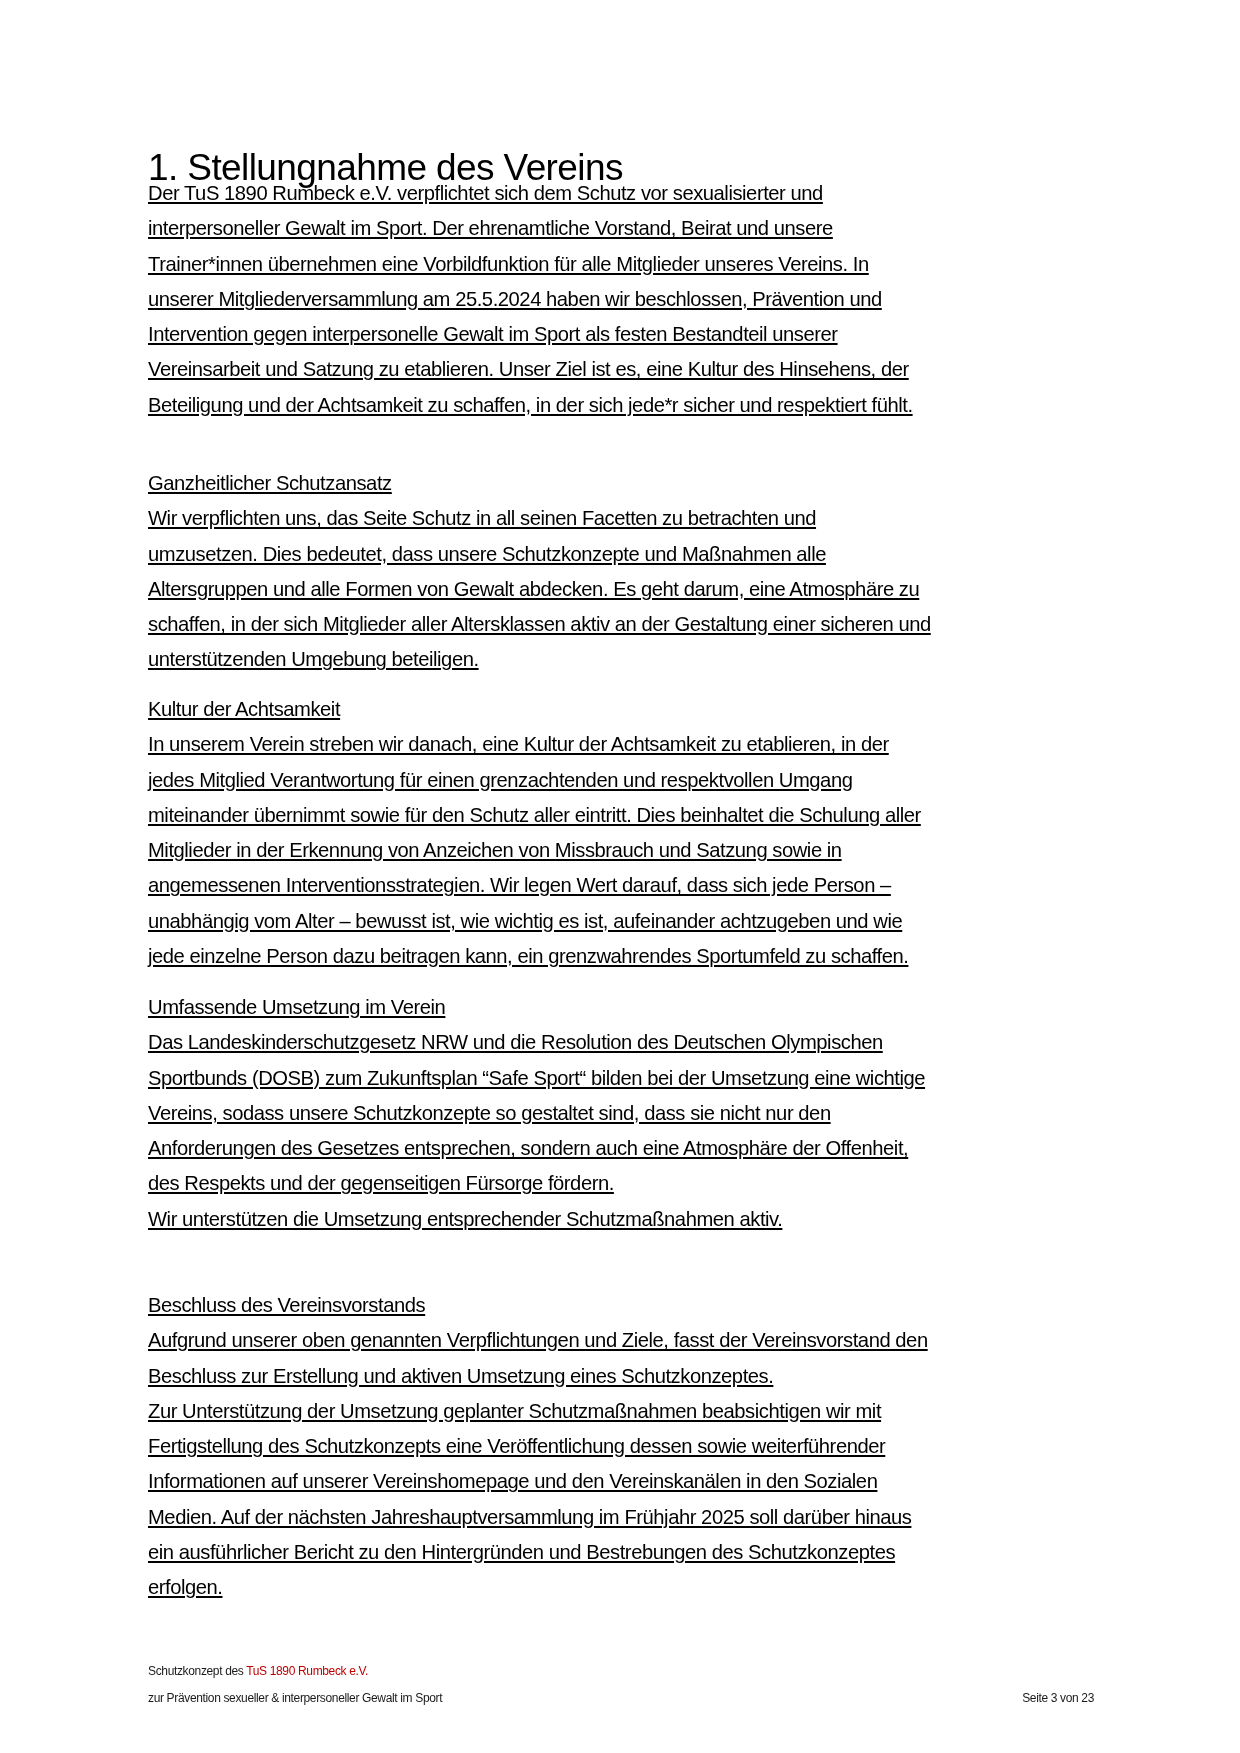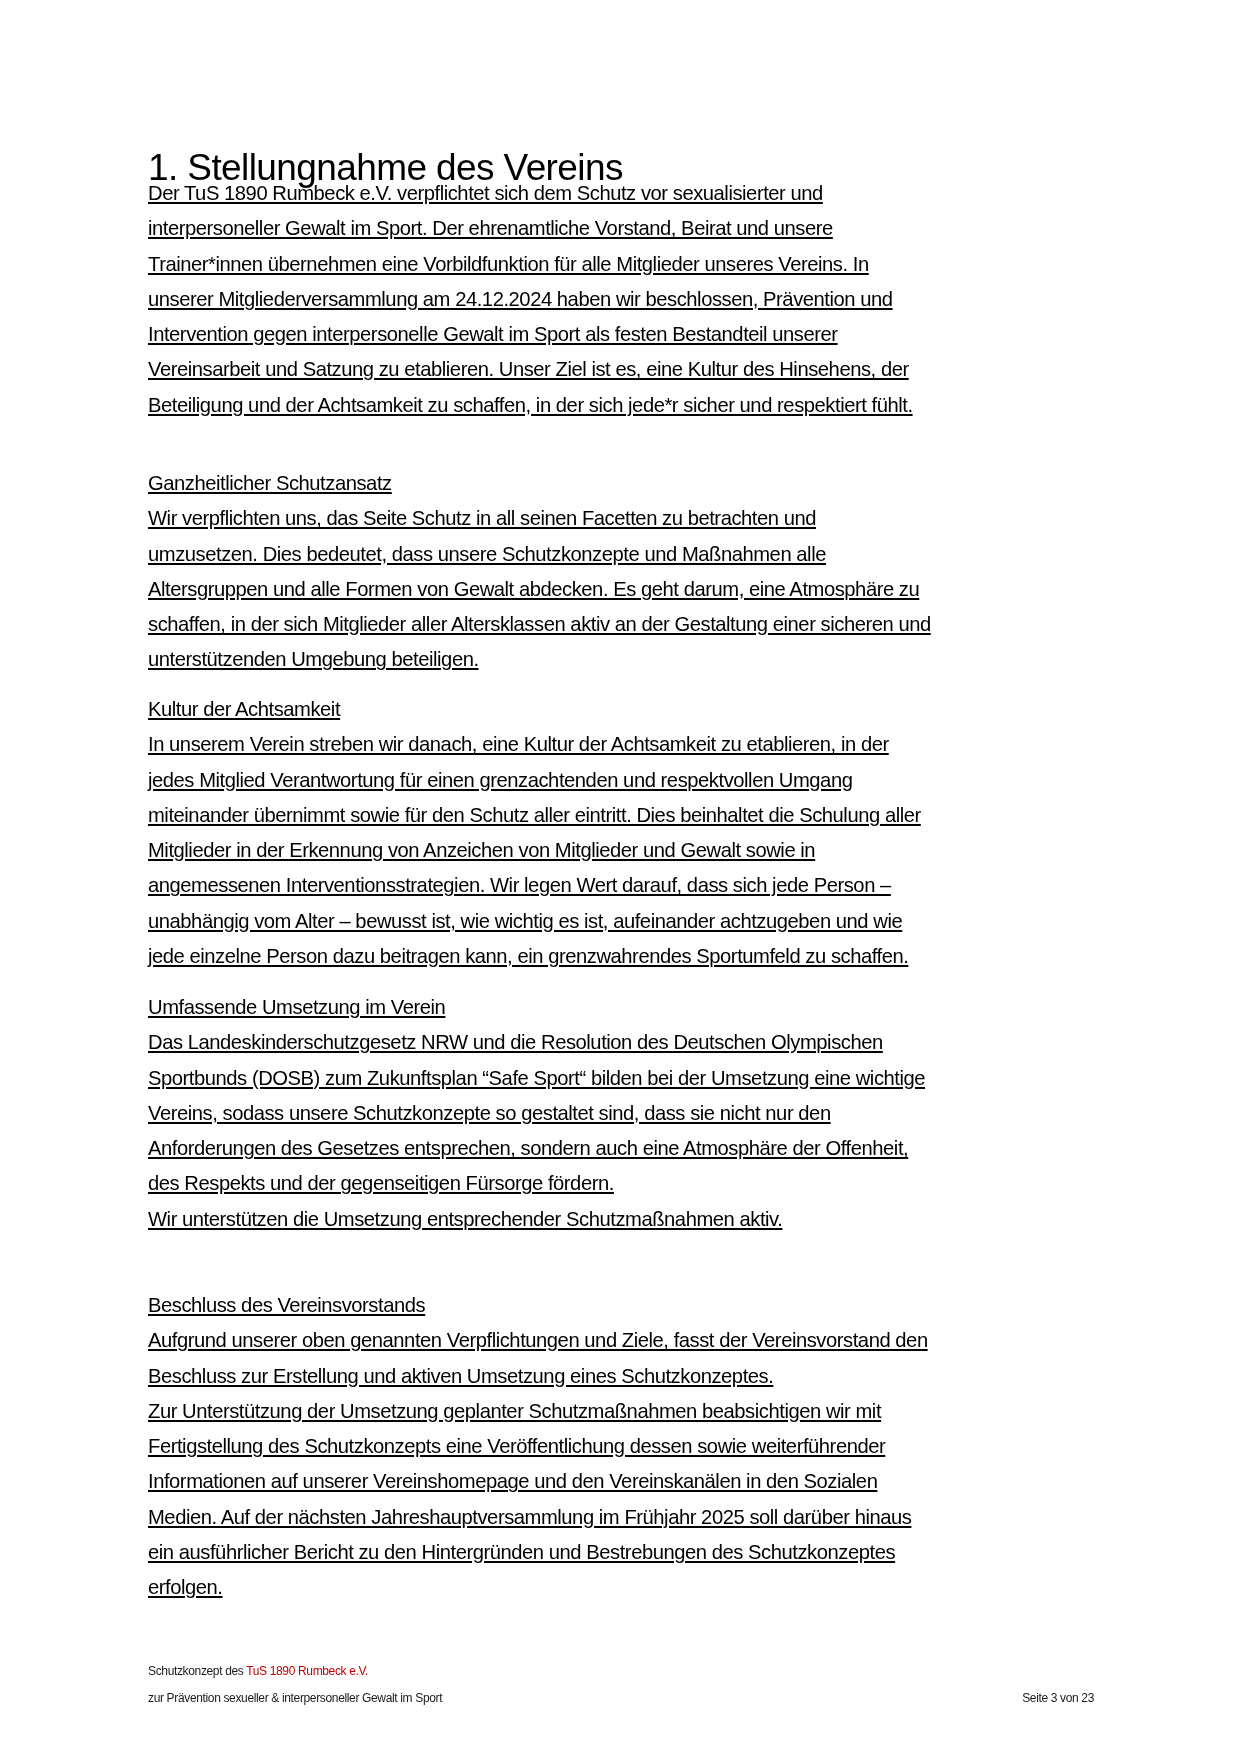--- a/index.html
+++ b/index.html
@@ -20,41 +20,41 @@
 </head>
 <body>
 
 <div class="page">
   <h1>1. Stellungnahme des Vereins</h1>
 
   <div class="block" style="top:176px">
     <span class="line">Der TuS 1890 Rumbeck e.V. verpflichtet sich dem Schutz vor sexualisierter und</span>
     <span class="line">interpersoneller Gewalt im Sport. Der ehrenamtliche Vorstand, Beirat und unsere</span>
     <span class="line">Trainer*innen übernehmen eine Vorbildfunktion für alle Mitglieder unseres Vereins. In</span>
-    <span class="line">unserer Mitgliederversammlung am 24.12.2024 haben wir beschlossen, Prävention und</span>
+    <span class="line">unserer Mitgliederversammlung am 25.5.2024 haben wir beschlossen, Prävention und</span>
     <span class="line">Intervention gegen interpersonelle Gewalt im Sport als festen Bestandteil unserer</span>
     <span class="line">Vereinsarbeit und Satzung zu etablieren. Unser Ziel ist es, eine Kultur des Hinsehens, der</span>
     <span class="line">Beteiligung und der Achtsamkeit zu schaffen, in der sich jede*r sicher und respektiert fühlt.</span>
   </div>
 
   <div class="block" style="top:466px">
     <span class="line sub">Ganzheitlicher Schutzansatz</span>
     <span class="line">Wir verpflichten uns, das Seite Schutz in all seinen Facetten zu betrachten und</span>
     <span class="line">umzusetzen. Dies bedeutet, dass unsere Schutzkonzepte und Maßnahmen alle</span>
     <span class="line">Altersgruppen und alle Formen von Gewalt abdecken. Es geht darum, eine Atmosphäre zu</span>
     <span class="line">schaffen, in der sich Mitglieder aller Altersklassen aktiv an der Gestaltung einer sicheren und</span>
     <span class="line">unterstützenden Umgebung beteiligen.</span>
   </div>
 
   <div class="block" style="top:692px">
     <span class="line sub">Kultur der Achtsamkeit</span>
     <span class="line">In unserem Verein streben wir danach, eine Kultur der Achtsamkeit zu etablieren, in der</span>
     <span class="line">jedes Mitglied Verantwortung für einen grenzachtenden und respektvollen Umgang</span>
     <span class="line">miteinander übernimmt sowie für den Schutz aller eintritt. Dies beinhaltet die Schulung aller</span>
-    <span class="line">Mitglieder in der Erkennung von Anzeichen von Mitglieder und Gewalt sowie in</span>
+    <span class="line">Mitglieder in der Erkennung von Anzeichen von Missbrauch und Satzung sowie in</span>
     <span class="line">angemessenen Interventionsstrategien. Wir legen Wert darauf, dass sich jede Person –</span>
     <span class="line">unabhängig vom Alter – bewusst ist, wie wichtig es ist, aufeinander achtzugeben und wie</span>
     <span class="line">jede einzelne Person dazu beitragen kann, ein grenzwahrendes Sportumfeld zu schaffen.</span>
   </div>
 
   <div class="block" style="top:990px">
     <span class="line sub">Umfassende Umsetzung im Verein</span>
     <span class="line">Das Landeskinderschutzgesetz NRW und die Resolution des Deutschen Olympischen</span>
     <span class="line">Sportbunds (DOSB) zum Zukunftsplan “Safe Sport“ bilden bei der Umsetzung eine wichtige</span>
     <span class="line">Vereins, sodass unsere Schutzkonzepte so gestaltet sind, dass sie nicht nur den</span>

